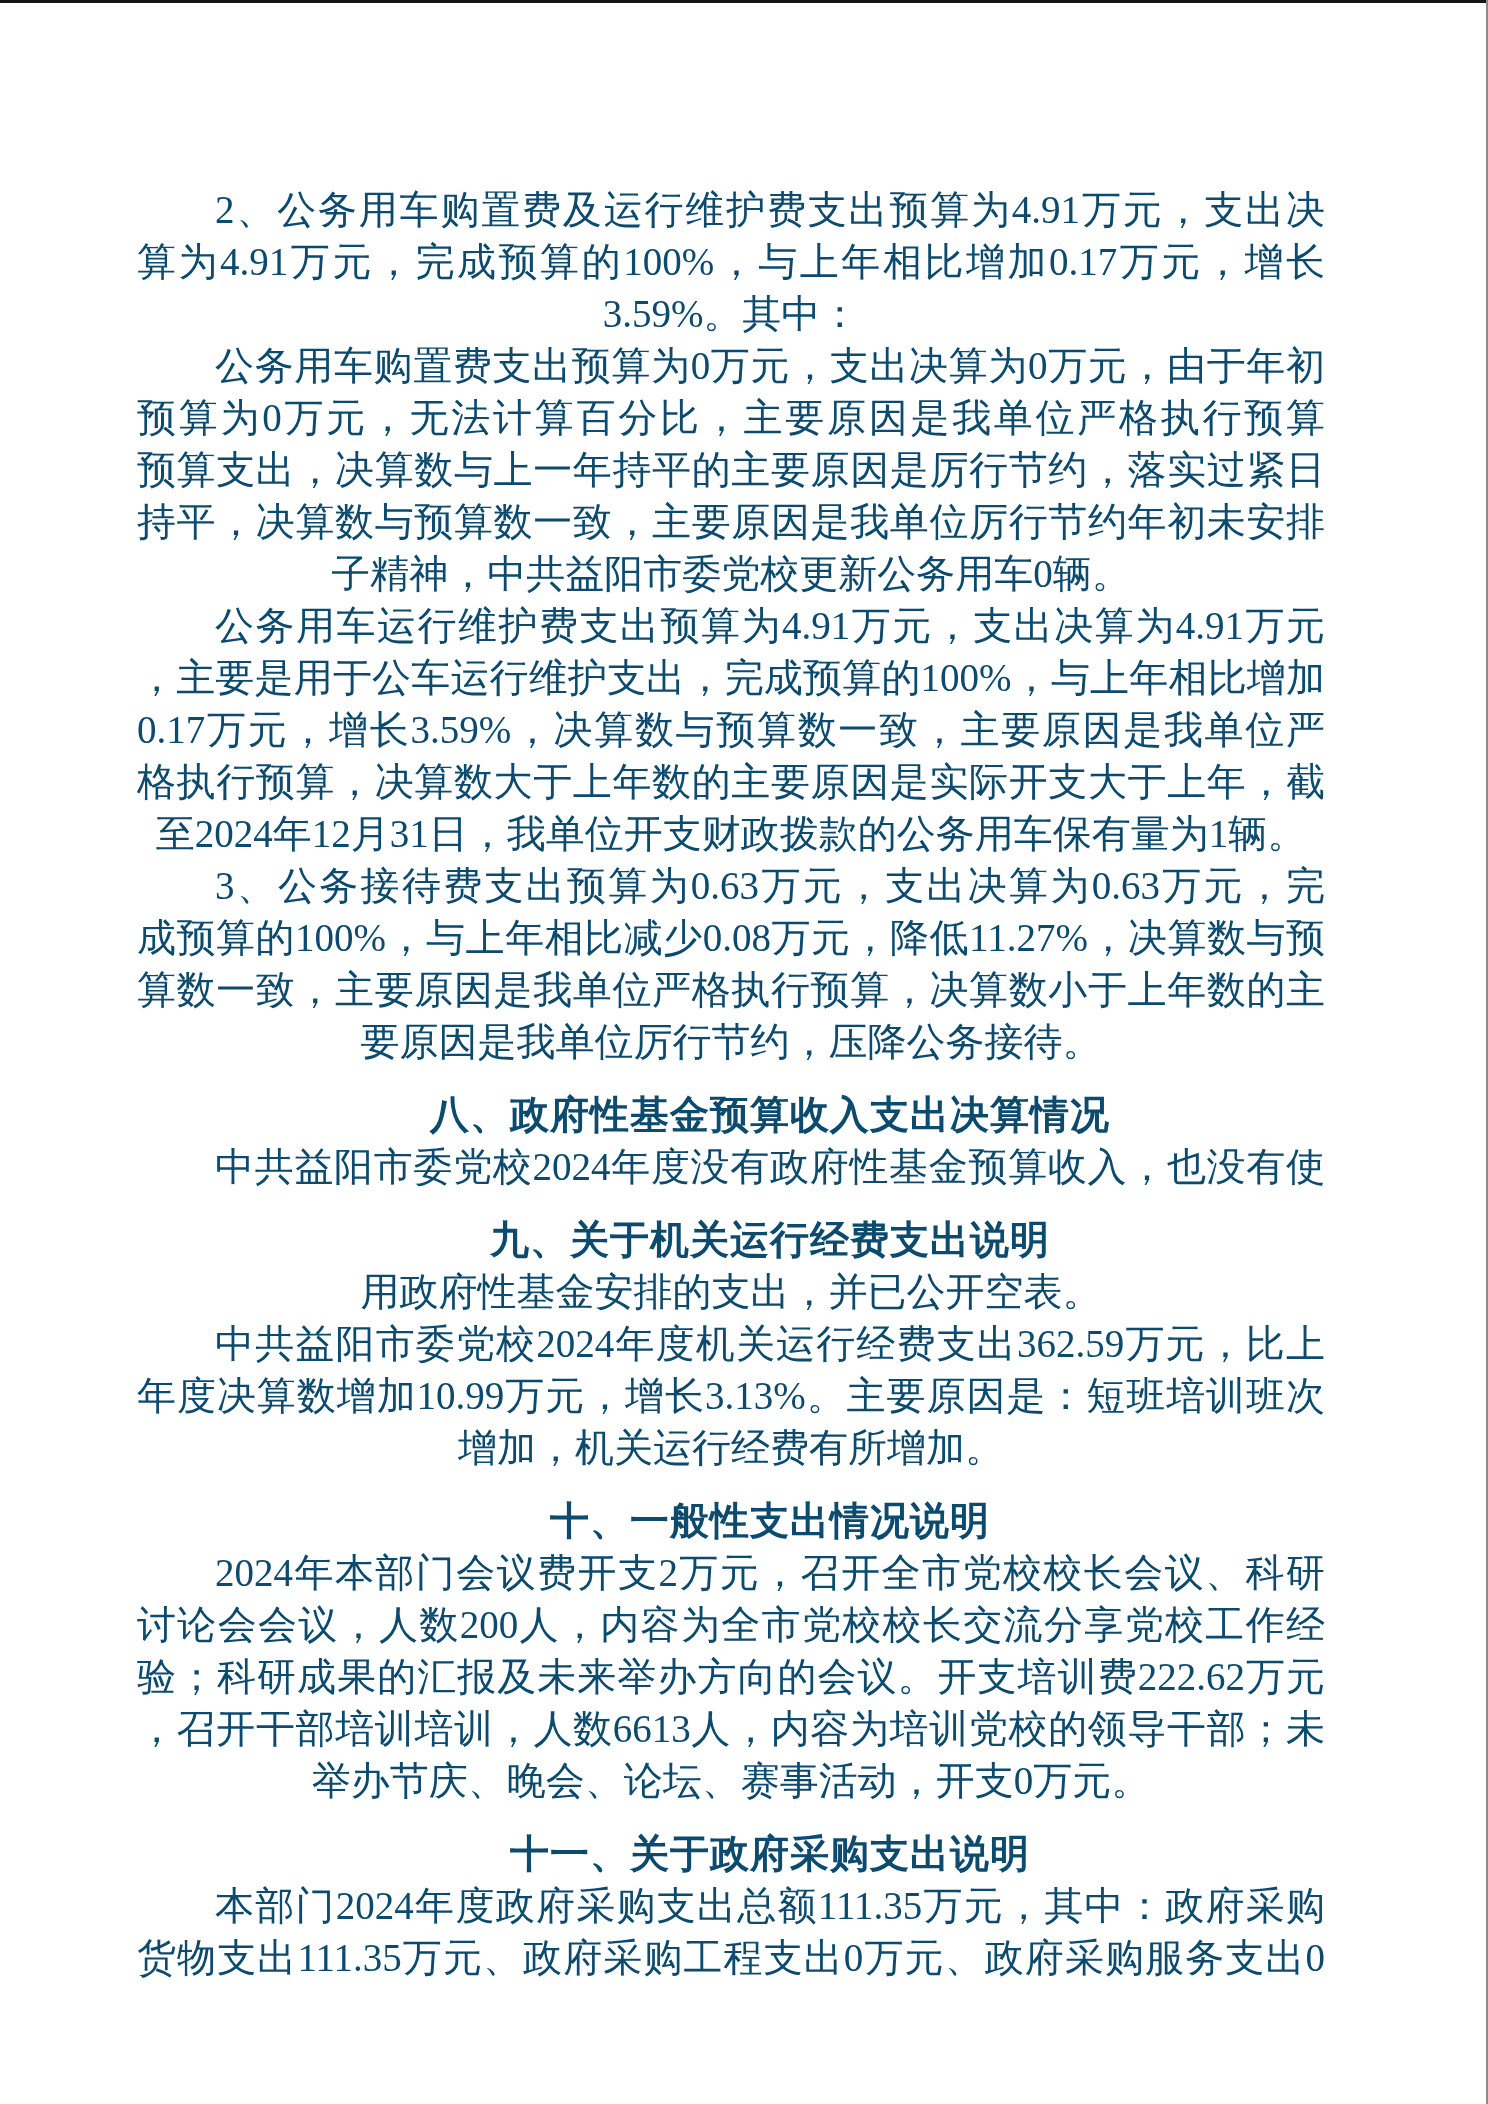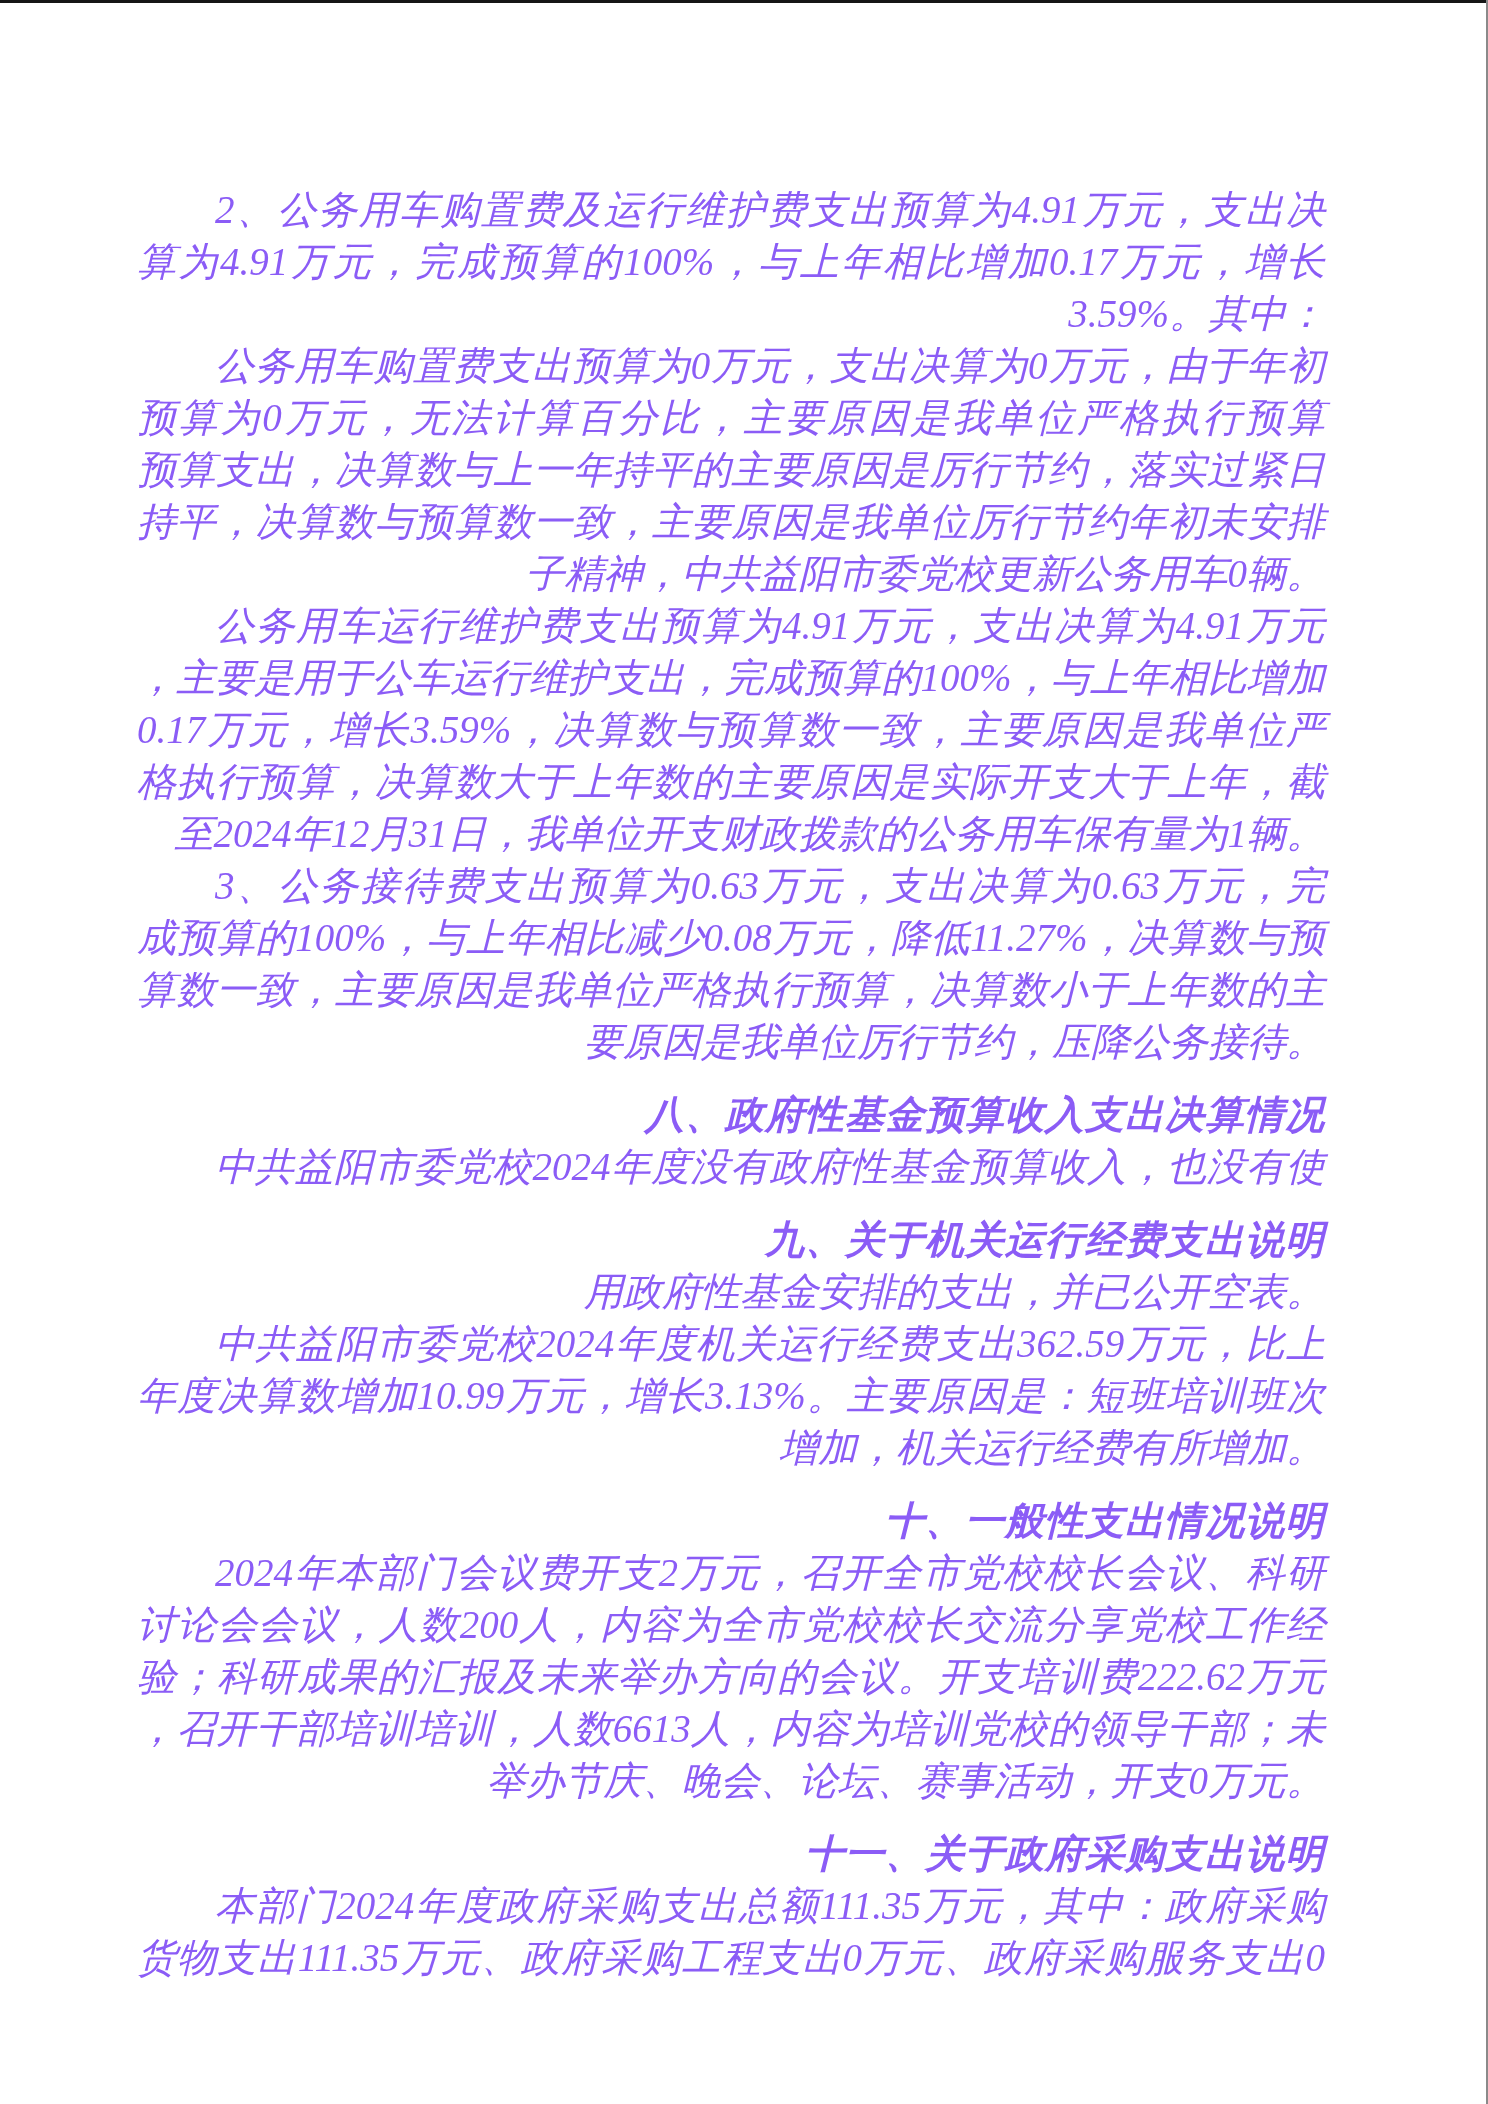--- a/index.html
+++ b/index.html
@@ -34,21 +34,21 @@
     top: 184px;
     width: 1188px;
     font-size: 39px;
     line-height: 52px;
     color: #000000;
     word-break: keep-all;
   }
   .text-line {
     height: 52px;
     white-space: pre;
-    text-align: right;
+    text-align: center;
   }
   .text-line.justify {
     white-space: normal;
     text-align: justify;
     text-align-last: justify;
   }
   .text-line.indent {
     text-indent: 2em;
   }
   .text-line.heading {
@@ -57,21 +57,21 @@
     letter-spacing: 1px;
     margin-top: 21px;
   }
 </style>
 </head>
 <body style="background: rgb(255, 255, 255);">
 
 <div class="top-border" style="background: rgb(22, 22, 22);"></div>
 <div class="right-border" style="background: rgb(138, 138, 138);"></div>
 
-<div class="doc-body" style="color: #8b5cf6; font-style: italic;">
+<div class="doc-body" style="color: #0c4a6e;">
     <div class="text-line justify indent">2、公务用车购置费及运行维护费支出预算为4.91万元，支出决</div>
     <div class="text-line justify">算为4.91万元，完成预算的100%，与上年相比增加0.17万元，增长</div>
     <div class="text-line">3.59%。其中：</div>
     <div class="text-line justify indent">公务用车购置费支出预算为0万元，支出决算为0万元，由于年初</div>
     <div class="text-line justify">预算为0万元，无法计算百分比，主要原因是我单位严格执行预算</div>
     <div class="text-line justify">预算支出，决算数与上一年持平的主要原因是厉行节约，落实过紧日</div>
     <div class="text-line justify">持平，决算数与预算数一致，主要原因是我单位厉行节约年初未安排</div>
     <div class="text-line">子精神，中共益阳市委党校更新公务用车0辆。</div>
     <div class="text-line justify indent">公务用车运行维护费支出预算为4.91万元，支出决算为4.91万元</div>
     <div class="text-line justify">，主要是用于公车运行维护支出，完成预算的100%，与上年相比增加</div>

